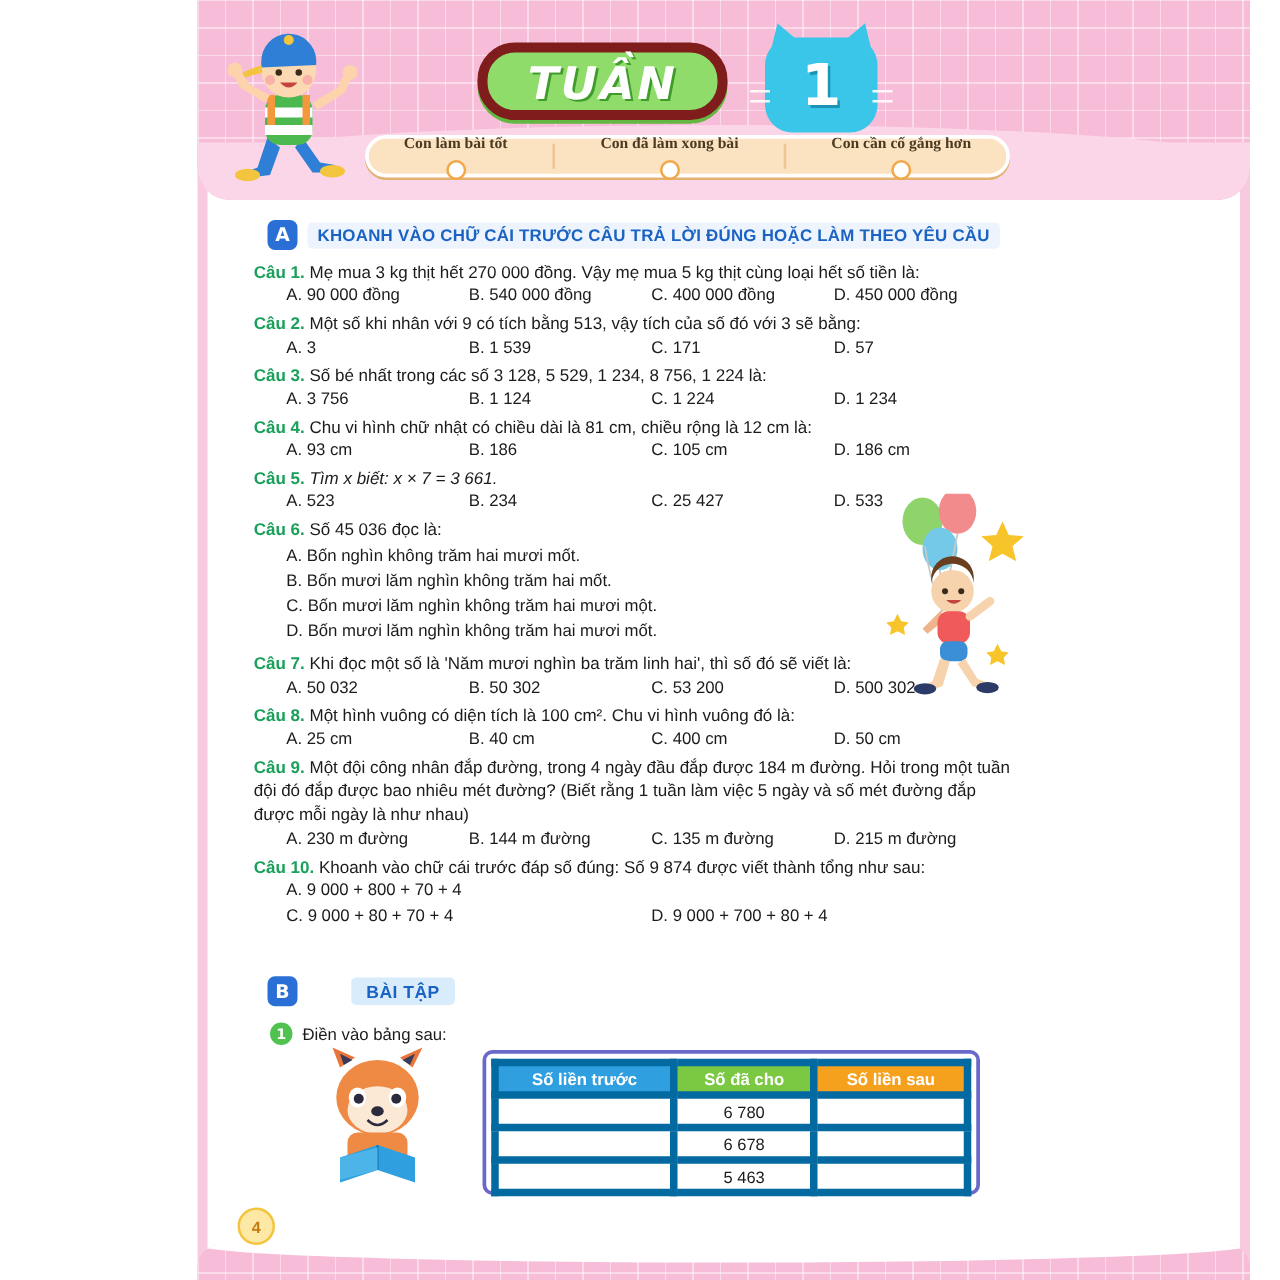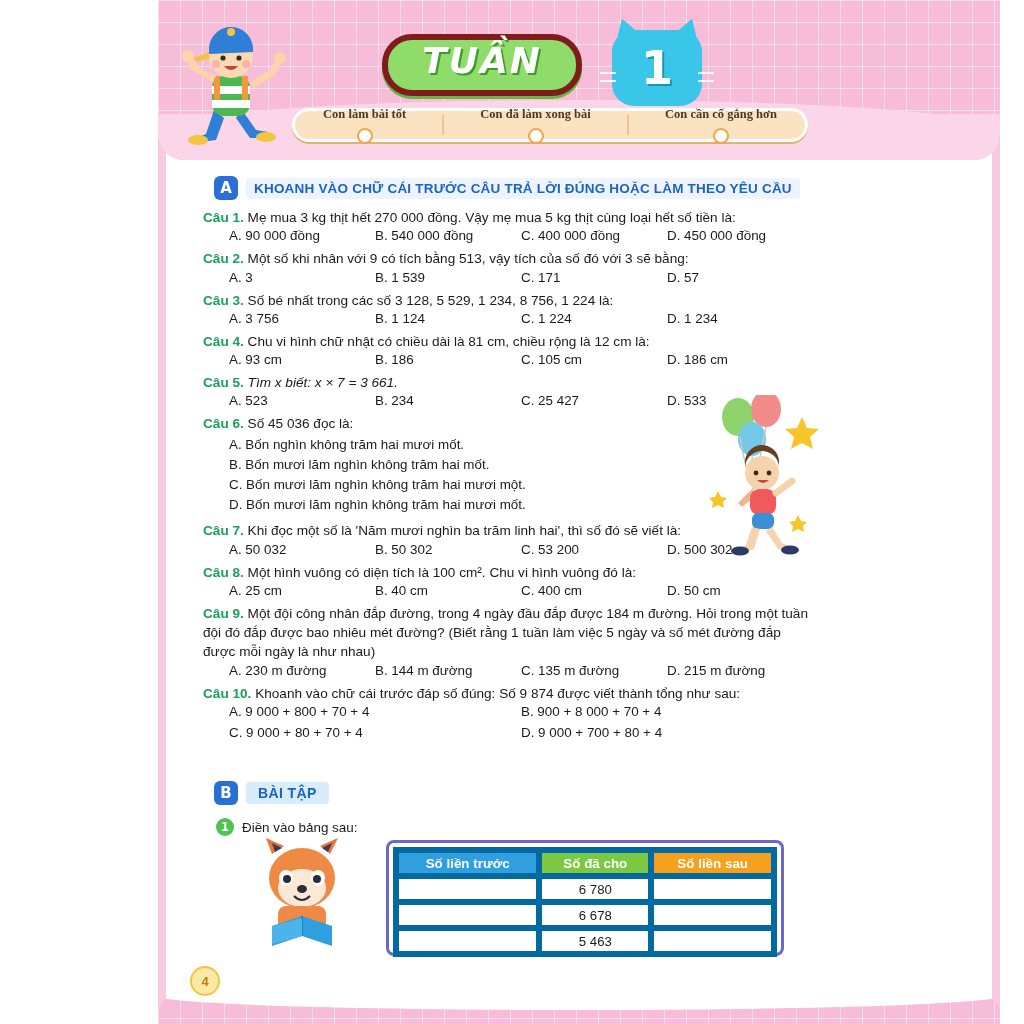--- a/index.html
+++ b/index.html
@@ -50,24 +50,24 @@
   .header-wave:before {
     content:""; position:absolute; left:0; top:-14px; width:100%; height:30px;
     background:#fbd6e8;
     border-radius:50% 50% 0 0 / 100% 100% 0 0;
   }
 
   
   .week-plaque {
     position:absolute; left:382px; top:34px; width:200px; height:62px;
     background:#8fdc6b;
-    border:6px solid #7f1d1d;
+    border:8px solid #7f1d1d;
     border-radius:30px;
     box-shadow:0 3px 0 #63b742;
-    display:flex; align-items:flex-start; justify-content:center;
+    display:flex; align-items:flex-end; justify-content:center;
   }
   .week-plaque span {
     font-family:"DejaVu Sans", sans-serif;
     font-weight:bold; font-style:italic;
     font-size:36px; letter-spacing:2px;
     color:#ffffff;
     text-shadow:2px 2px 0 #3f9b2a;
   }
 
   
@@ -154,21 +154,21 @@
   .opt-stack div { font-size:13.4px; color:#1b1b1b; line-height:1.5; }
   .ital { font-style:italic; }
 
   
   .sec-b {
     position:absolute; left:214px; top:781px;
     display:flex; align-items:center; gap:8px;
   }
   .sec-b-title {
     background:#d9ecfb; border-radius:4px; padding:3px 12px;
-    color:#1a63c4; font-weight:bold; font-size:14px; letter-spacing:.4px;
+    color:#1a63c4; font-weight:bold; font-size:14px; letter-spacing:.4px;margin-left:35px;
   }
   .task1 {
     position:absolute; left:216px; top:818px;
     display:flex; align-items:center; gap:8px;
   }
   .task-num {
     width:18px; height:18px; border-radius:50%;
     background:#4fc24f; color:#fff; font-size:11.5px; font-weight:bold;
     display:flex; align-items:center; justify-content:center;
     font-family:"DejaVu Sans", sans-serif;
@@ -423,21 +423,20 @@
       </div>
     </div>
 
     <div class="q">
       <div class="q-line">
         <span class="q-num">Câu 10.</span>
         <span>Khoanh vào chữ cái trước đáp số đúng: Số 9 874 được viết thành tổng như sau:</span>
       </div>
       <div class="opts two">
         <div>A. 9 000 + 800 + 70 + 4</div>
-        <div>B. 900 + 8 000 + 70 + 4</div>
       </div>
       <div class="opts two">
         <div>C. 9 000 + 80 + 70 + 4</div>
         <div>D. 9 000 + 700 + 80 + 4</div>
       </div>
     </div>
 
   </div>
 
   <div class="kid">

